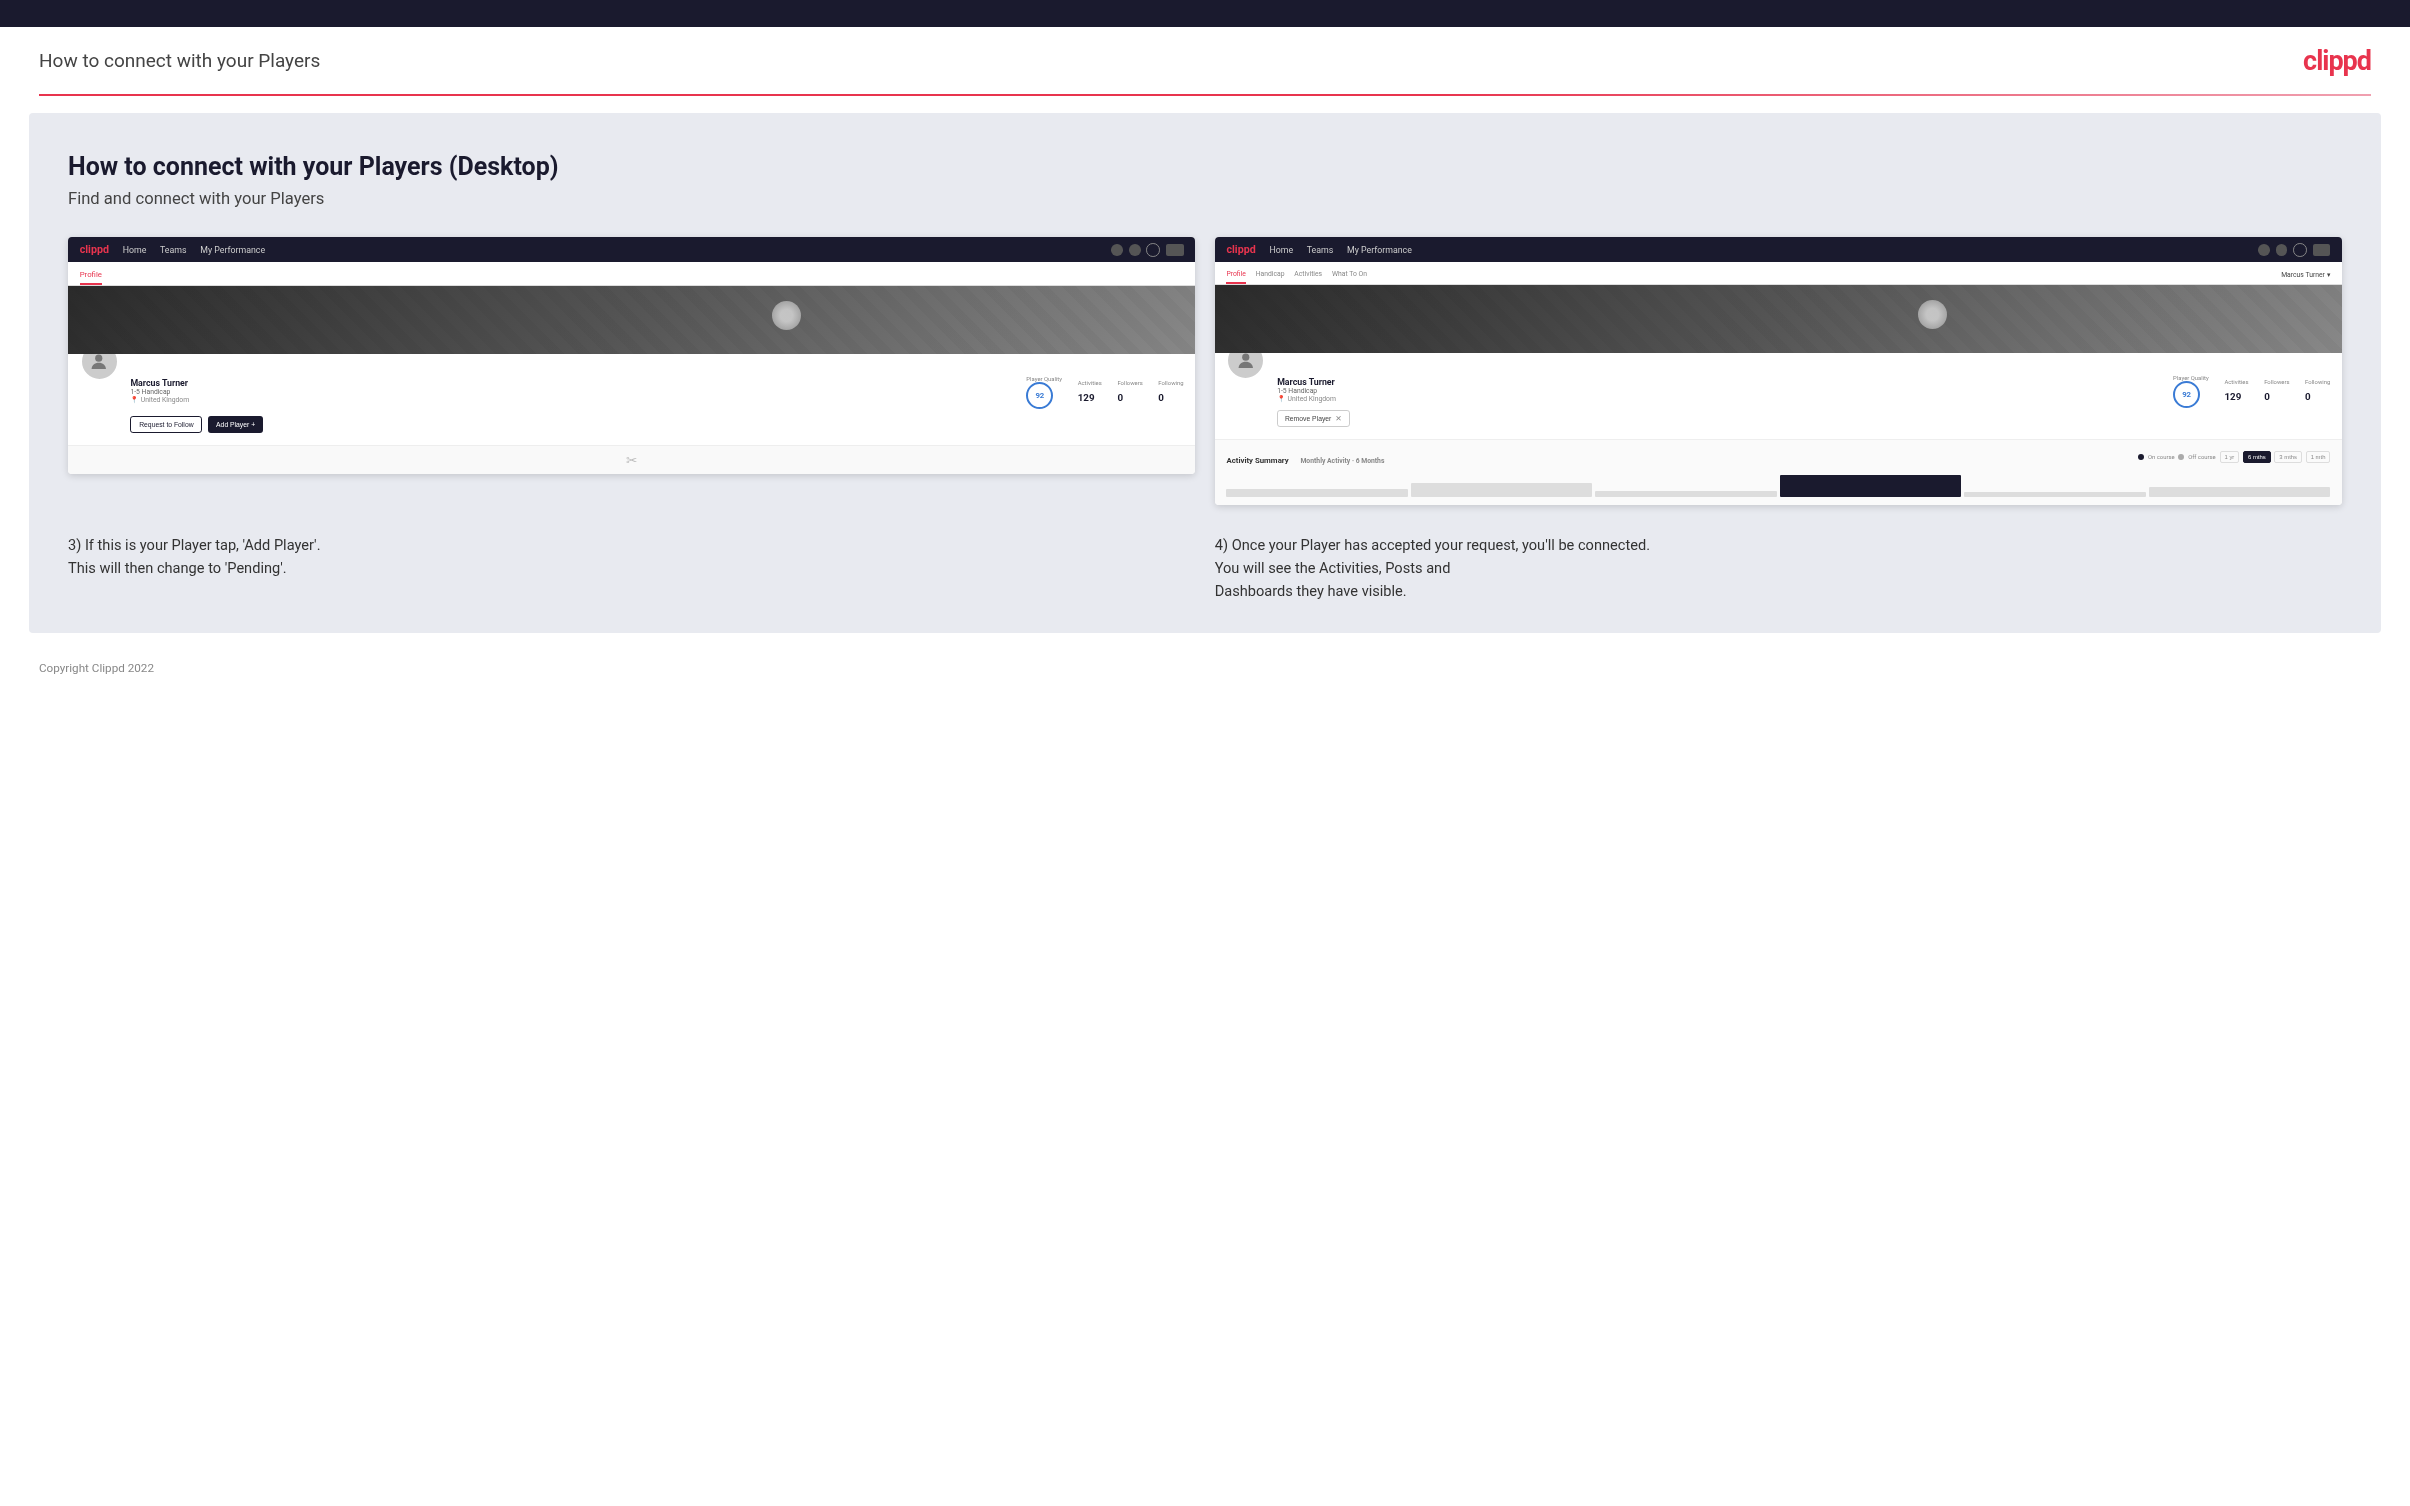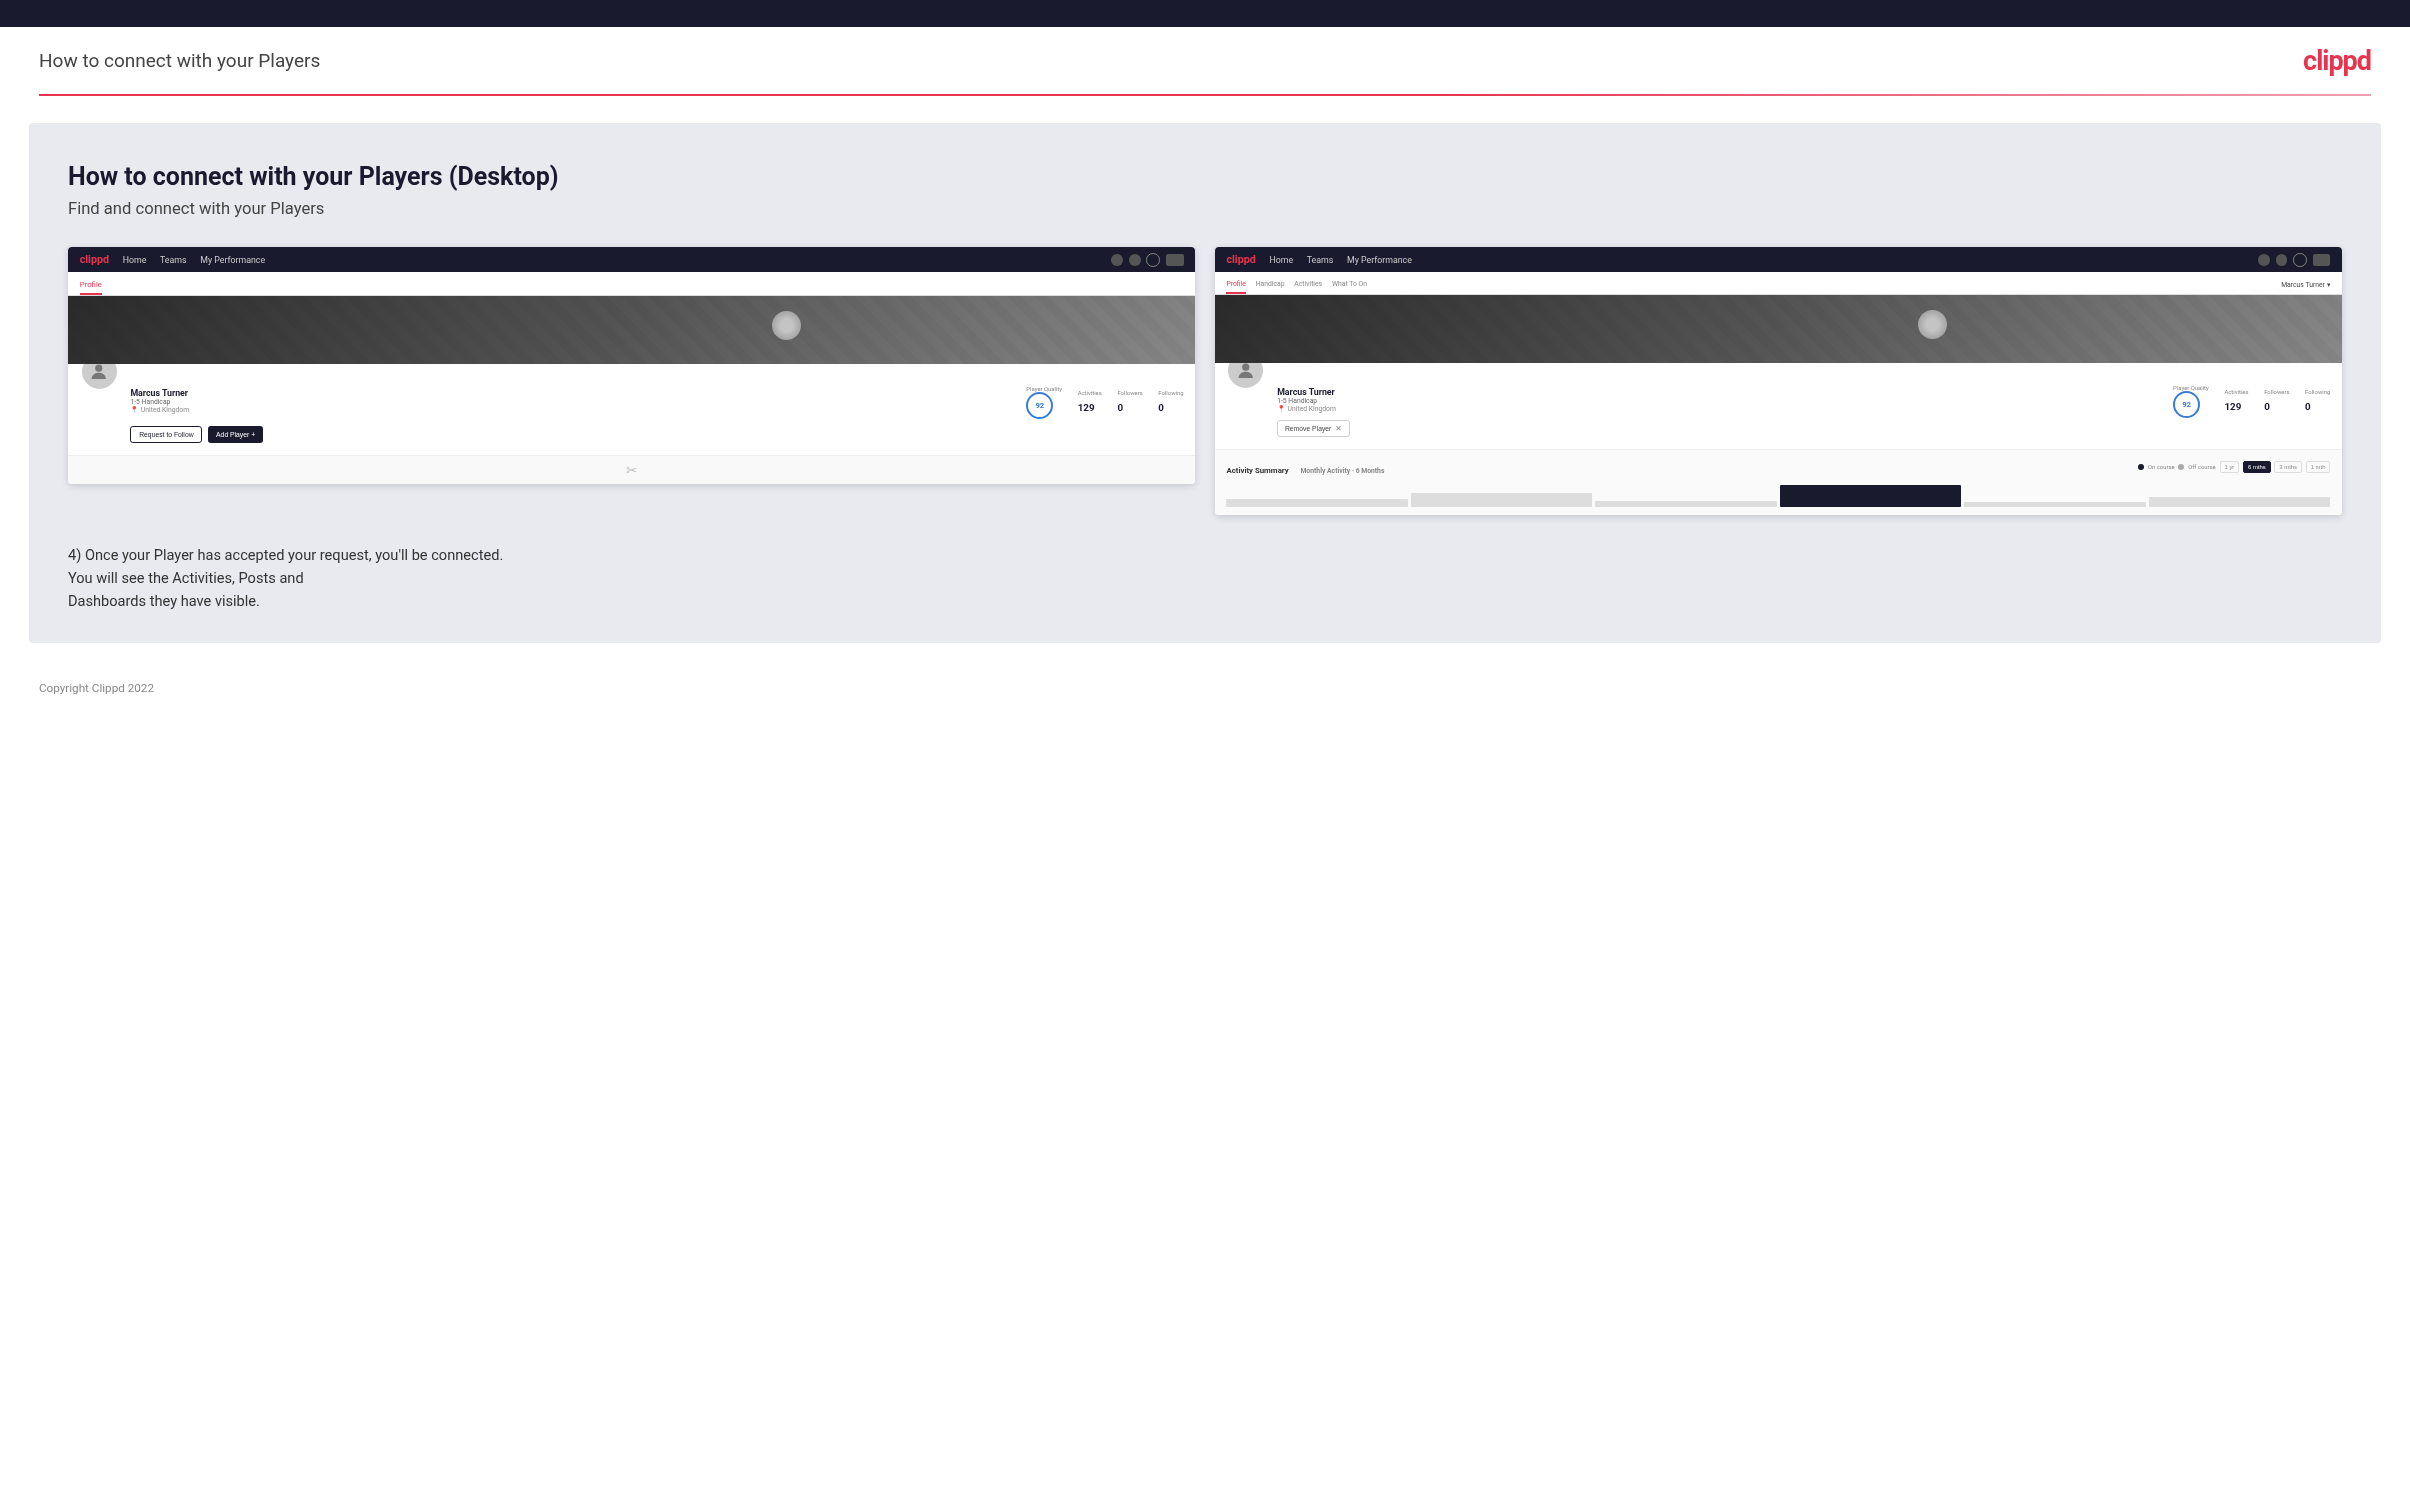--- a/index.html
+++ b/index.html
@@ -38,21 +38,21 @@
     
     .header-divider {
       height: 2px;
       background: linear-gradient(to right, #e8344e 60%, #f0a0b0 100%);
       margin: 0 39px;
     }
 
     
     .main-content {
       background: #e8eaf0;
-      margin: 27px 29px;
+      margin: 17px 29px;
       padding: 39px 39px 29px;
       border-radius: 3.9px;
     }
 
     .main-title {
       font-size: 25px;
       font-weight: 700;
       color: #1a1a2e;
       margin-bottom: 7.8px;
     }
@@ -635,20 +635,26 @@
           </div>
         </div>
 
       </div>
     </div>
   </div>
 
   <div class="description-row">
     <div class="description-col">
       <p class="desc-text">
+        3) If this is your Player tap, 'Add Player'.<br>
+        This will then change to 'Pending'.
+      </p>
+    </div>
+    <div class="description-col">
+      <p class="desc-text">
         4) Once your Player has accepted your request, you'll be connected.<br>
         You will see the Activities, Posts and<br>
         Dashboards they have visible.
       </p>
     </div>
   </div>
 </div>
 
 <div class="footer">
   <span>Copyright Clippd 2022</span>

